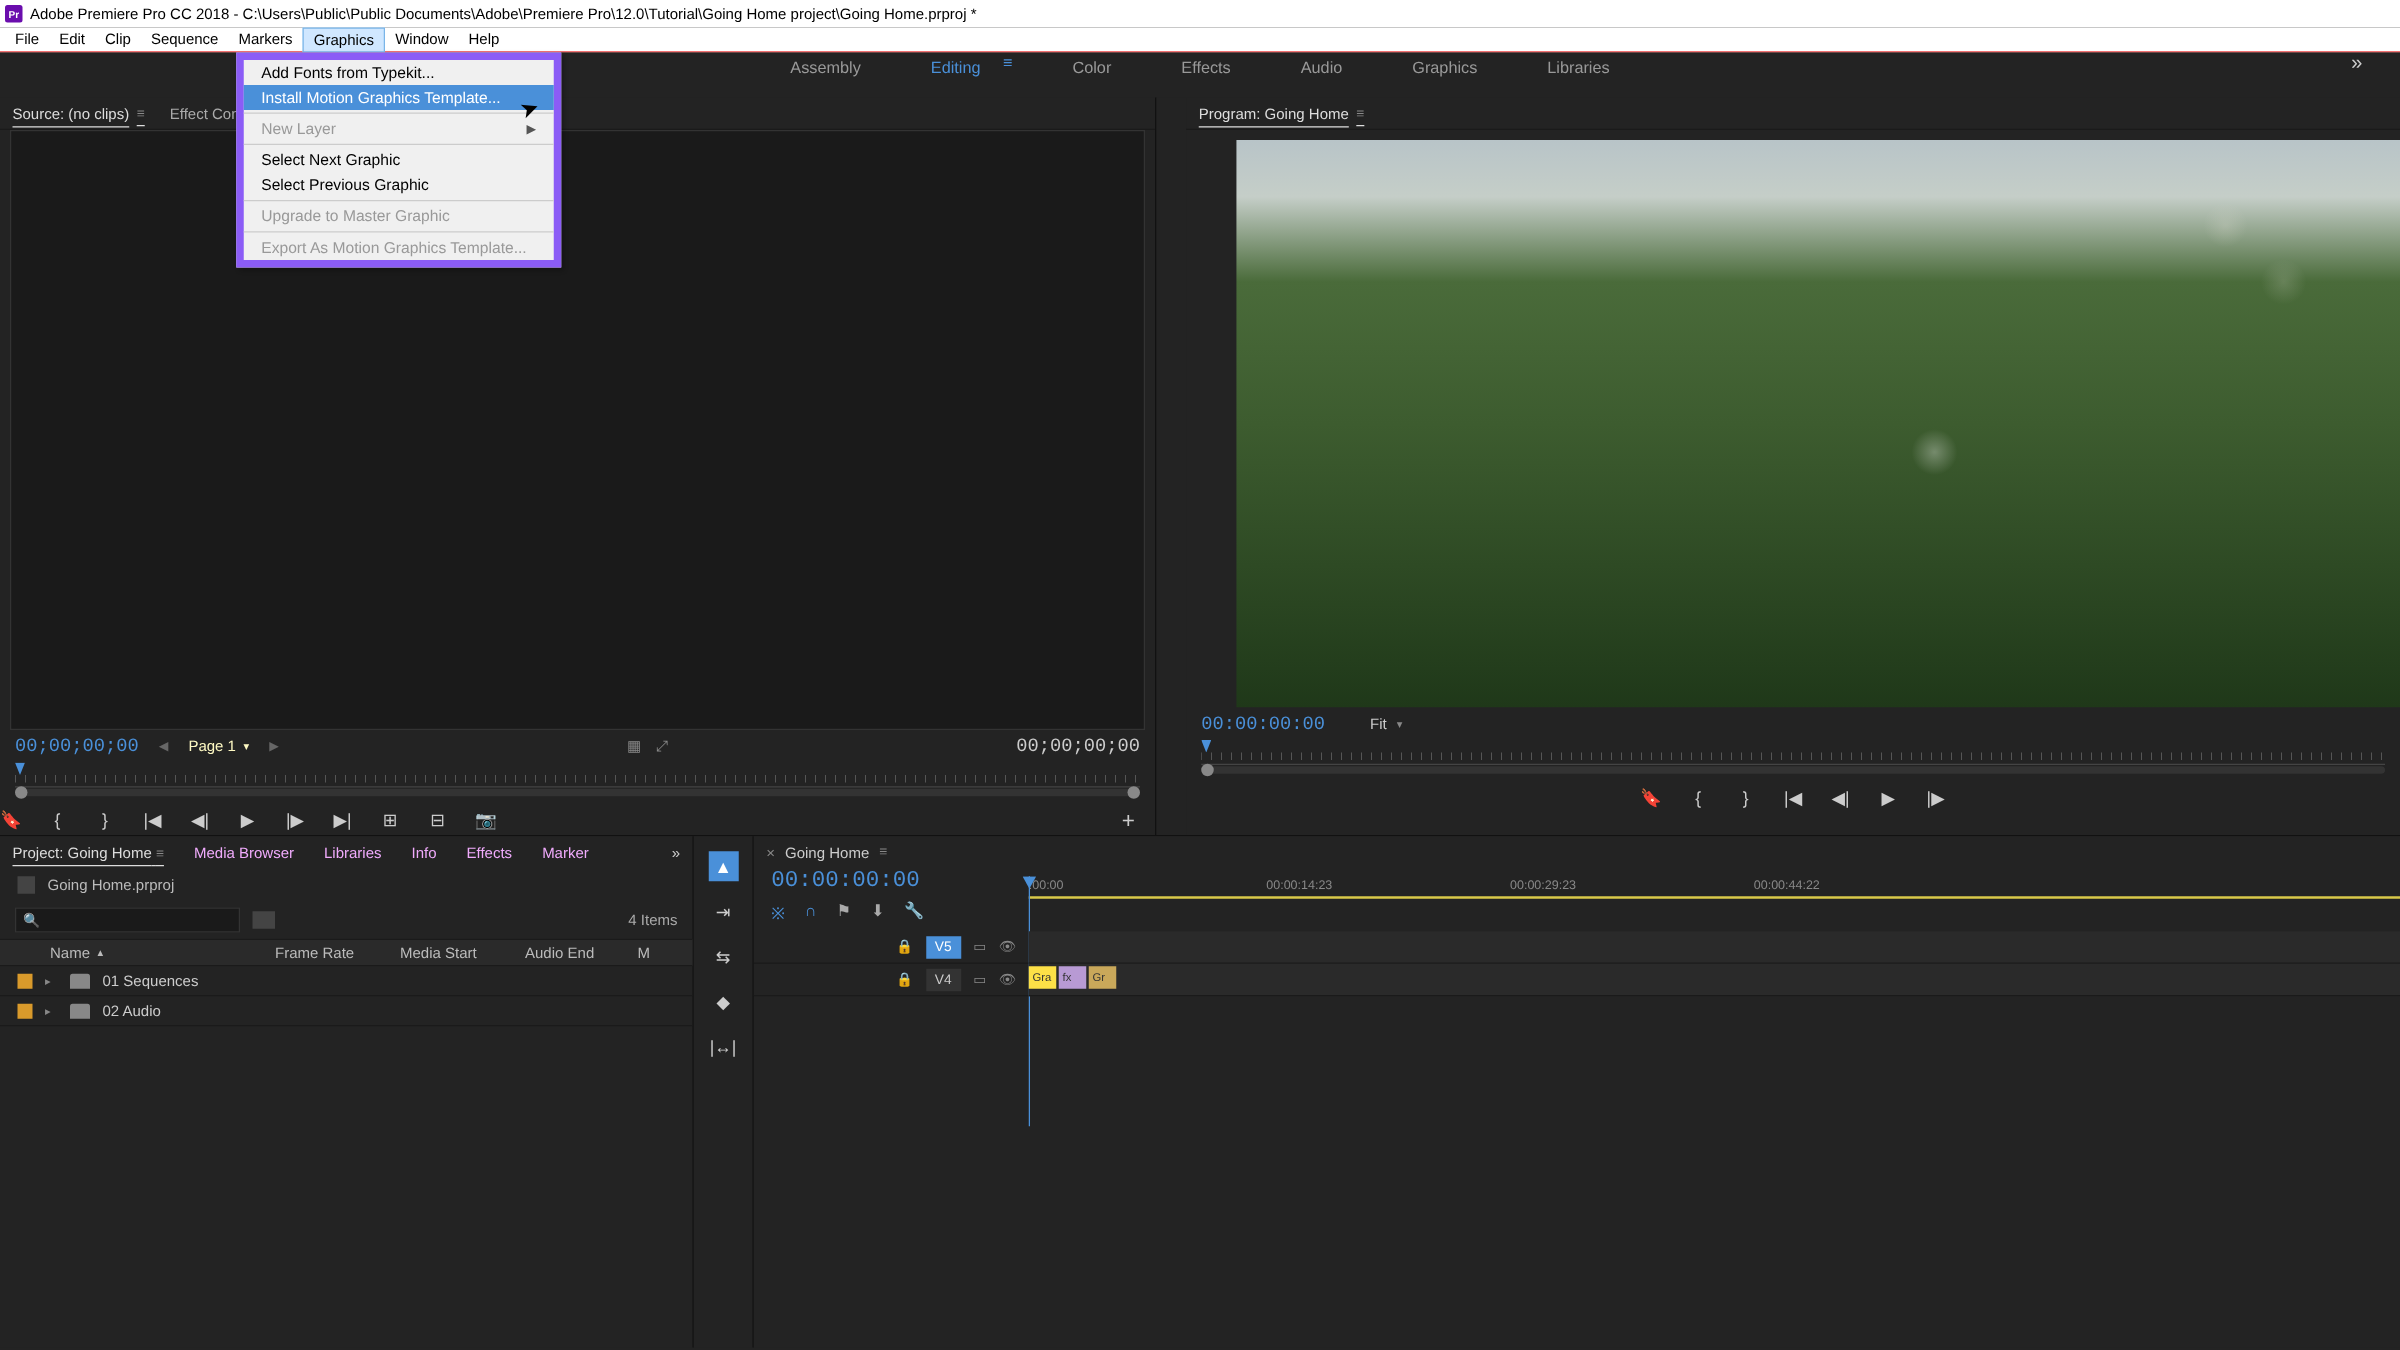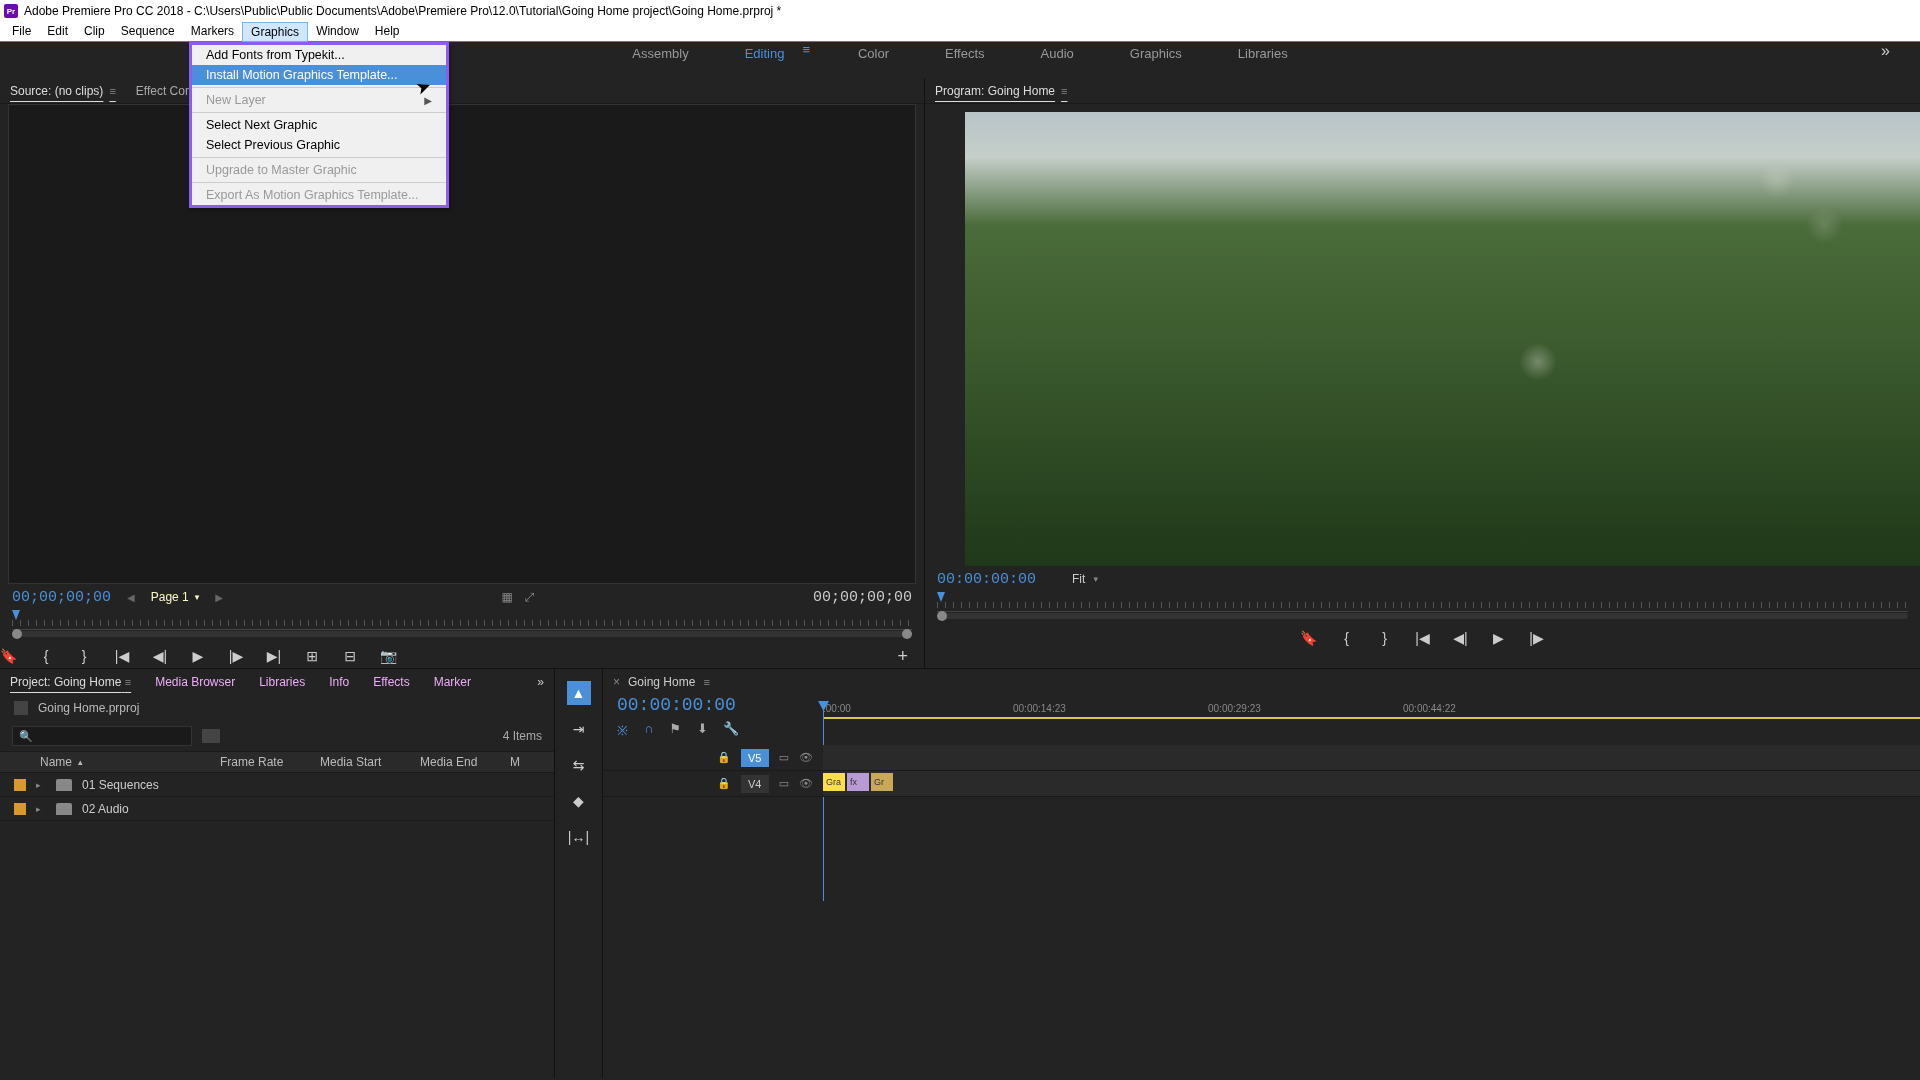--- a/index.html
+++ b/index.html
@@ -15,29 +15,29 @@
 .menubar-item.active { background: #d0e7ff; border: 1px solid #7ab5e8; }
 
 
 .workspacebar { background: #232323; height: 36px; display: flex; align-items: flex-start; justify-content: center; gap: 40px; position: relative; }
 .workspace-item { color: #999; font-size: 13px; cursor: pointer; padding: 4px 8px; }
 .workspace-item.active { color: #4a90d9; }
 .workspace-burger { color: #4a90d9; font-size: 13px; margin-left: -30px; }
 .workspace-more { position: absolute; right: 30px; color: #ccc; font-size: 16px; }
 
 
-.dropdown { position: absolute; top: 42px; left: 189px; background: #f0f0f0; border: 3px solid #8b5cf6; width: 260px; z-index: 1000; box-shadow: 2px 2px 4px rgba(0,0,0,0.3); }
+.dropdown { position: absolute; top: 42px; left: 189px; background: #f0f0f0; border: 6px solid #8b5cf6; width: 260px; z-index: 1000; box-shadow: 2px 2px 4px rgba(0,0,0,0.3); }
 .dropdown-item { padding: 3px 14px; color: #000; font-size: 12.5px; cursor: pointer; display: flex; justify-content: space-between; align-items: center; height: 20px; }
 .dropdown-item.highlighted { background: #4a90d9; color: #fff; }
 .dropdown-item.disabled { color: #999; }
 .dropdown-sep { border-top: 1px solid #ccc; margin: 2px 0; }
 .dropdown-arrow { font-size: 10px; color: #555; }
 
 
-.main-area { display: flex; height: 590px; }
+.main-area { display: flex; height: 590px; gap: 24px; }
 .source-panel { width: 925px; background: #232323; border-right: 1px solid #111; position: relative; }
 .program-panel { flex: 1; background: #232323; position: relative; }
 
 .panel-tabs { height: 26px; display: flex; align-items: center; padding-left: 10px; gap: 20px; border-bottom: 1px solid #1a1a1a; }
 .panel-tab { color: #aaa; font-size: 12px; cursor: pointer; display: flex; align-items: center; gap: 6px; }
 .panel-tab.active { color: #ddd; text-decoration: underline; text-underline-offset: 6px; }
 .panel-menu-icon { font-size: 11px; color: #888; }
 
 .source-body { height: 480px; background: #1a1a1a; margin: 0 8px; border: 1px solid #333; }
 .program-body { height: 454px; margin: 8px 0 0 40px; position: relative; overflow: hidden; }
@@ -296,21 +296,21 @@
       <span class="bin-icon"></span>
       <span class="item-count">4 Items</span>
     </div>
     <div class="project-header">
       <span class="project-col col-name">
           <span>Name</span>
           <span class="sort-arrow">▴</span>
         </span>
       <span class="project-col col-fr">Frame Rate</span>
       <span class="project-col col-ms">Media Start</span>
-      <span class="project-col col-me">Media End</span>
+      <span class="project-col col-me">Audio End</span>
       <span class="project-col">M</span>
     </div>
     <div class="project-row">
       <span class="row-color"></span>
       <span class="row-expand">▸</span>
       <span class="row-folder"></span>
       <span class="row-label">01 Sequences</span>
     </div>
     <div class="project-row">
       <span class="row-color"></span>

